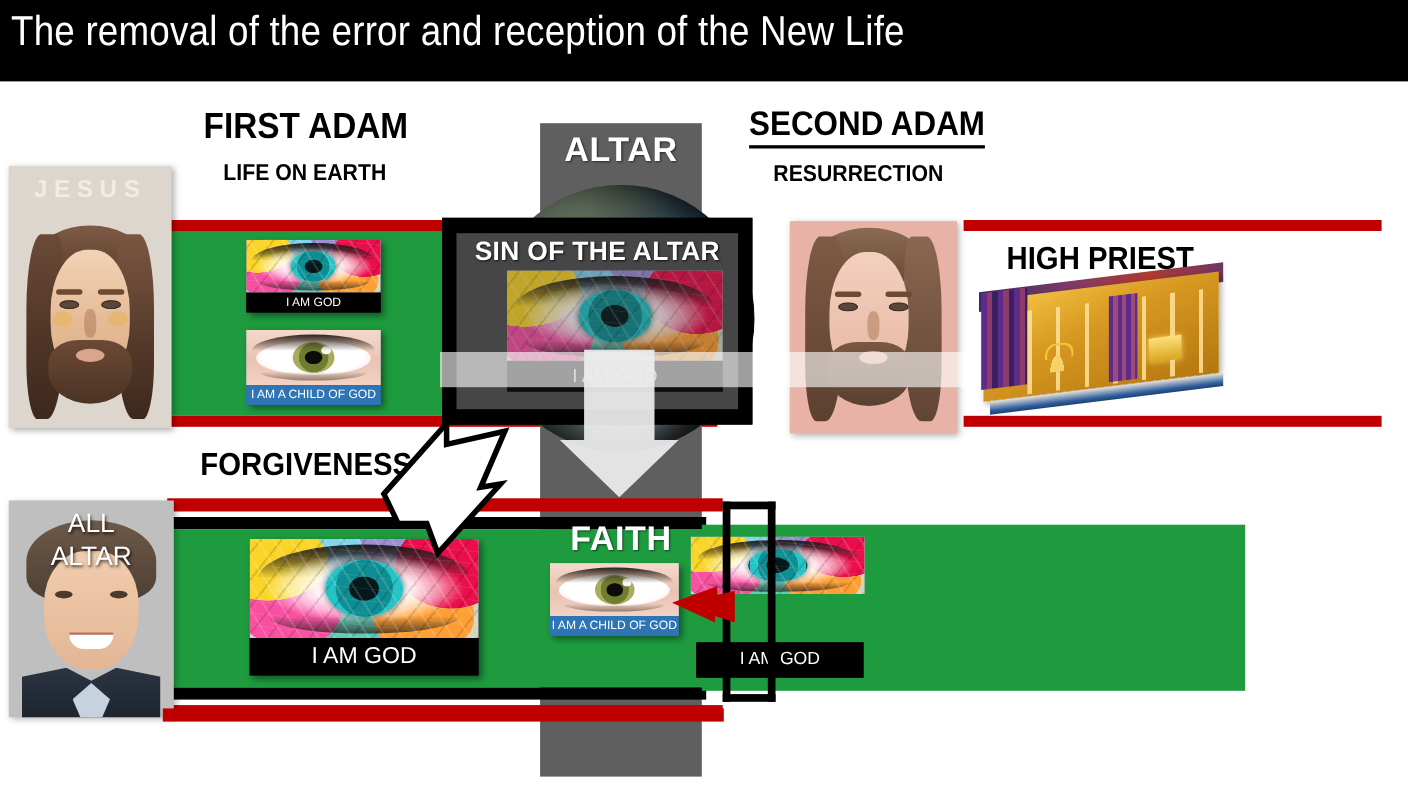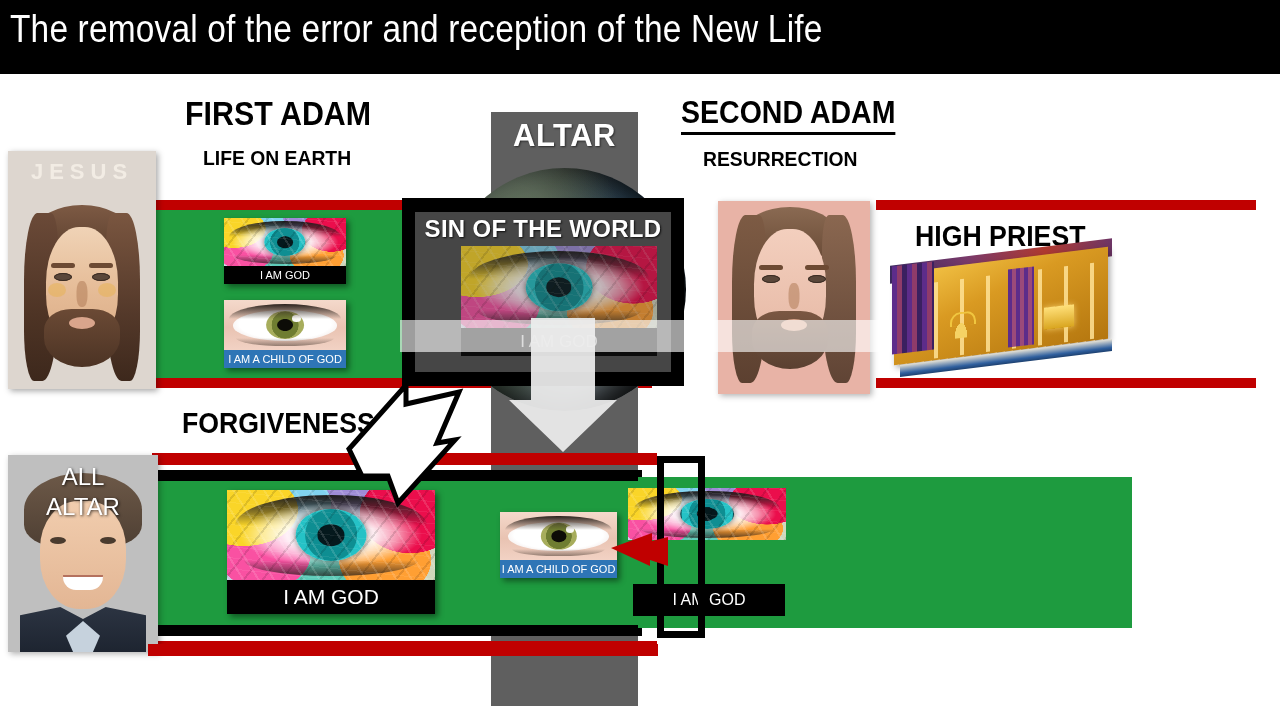--- a/index.html
+++ b/index.html
@@ -253,21 +253,21 @@
     <div class="caption cap-blue" style="top:50px;height:18px;line-height:18px;font-size:11px;">I AM A CHILD OF GOD</div>
   </div>
 
   <div class="altarcol"></div>
   <div class="altarlabel">ALTAR</div>
 
   <div class="globe"></div>
 
   <div class="sinframe"></div>
   <div class="sininner"></div>
-  <div class="sinlabel">SIN OF THE WORLD</div>
+  <div class="sinlabel">SIN OF THE ALTAR</div>
 
   <div style="position:absolute;left:461px;top:246px;width:196px;height:110px;background:#000;opacity:.82;z-index:5;">
     <div class="eyeart" style="width:196px;height:82px;opacity:.88;">
       <div class="blobs"></div>
         <div class="lashtop"></div>
         <div class="lid"></div>
       <div class="iris"></div>
         <div class="pupil"></div>
         <div class="lashbot"></div>
         <div class="facet"></div>
@@ -345,20 +345,21 @@
         <div class="lashtop"></div>
         <div class="lid"></div>
       <div class="iris"></div>
         <div class="pupil"></div>
         <div class="lashbot"></div>
         <div class="facet"></div>
     </div>
     <div class="caption cap-black" style="top:90px;height:34px;line-height:34px;font-size:21px;">I AM GOD</div>
   </div>
 
+  <div class="faithlabel">FAITH</div>
 
   <div class="card" style="left:500px;top:512px;width:117px;height:66px;background:#2E75B6;z-index:6;">
     <div class="realeye" style="width:117px;height:48px;">
       <div class="skin"></div>
         <div class="white"></div>
         <div class="iris"></div>
       <div class="pupil"></div>
         <div class="glint"></div>
         <div class="lashtop"></div>
         <div class="lashbot"></div>

